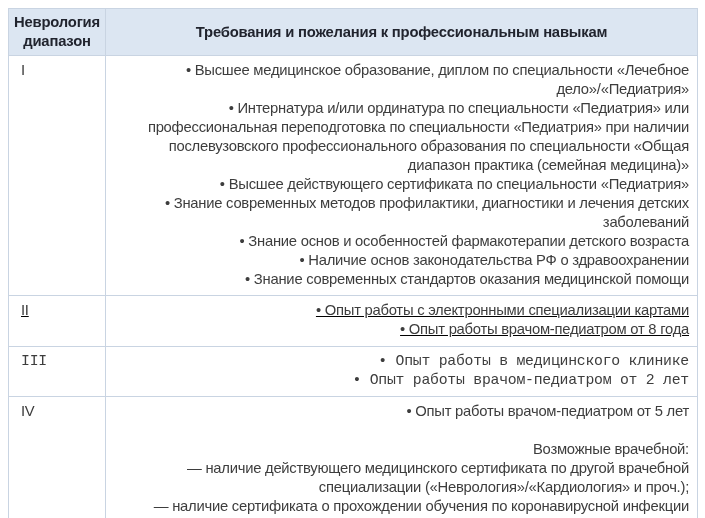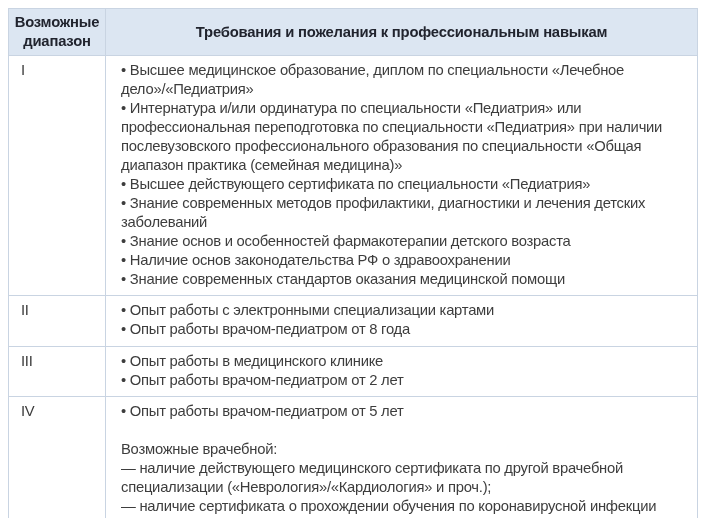--- a/index.html
+++ b/index.html
@@ -46,39 +46,39 @@
     line-height: 19px;
     letter-spacing: -0.25px;
   }
   td.range-cell {
     padding: 5px 6px 4px 12px;
   }
   td.req-cell {
     padding: 5px 8px 6px 15px;
   }
   tbody tr:nth-child(1) { height: 227px; }
-  tbody tr:nth-child(2) { height: 51px; }
-  tbody tr:nth-child(3) { height: 48px; }
+  tbody tr:nth-child(2) { height: 51px; text-decoration: underline; }
+  tbody tr:nth-child(3) { height: 48px; font-family: Liberation Mono, monospace; }
   tbody tr:nth-child(4) { height: 132px; }
 
-  .line { min-height: 19px; }
+  .line { min-height: 19px; text-align: right; }
   .line.blank { height: 19px; }
 </style>
 </head>
 <body>
 
 <div class="page">
   <table class="req-table">
     <colgroup>
       <col class="col-range">
       <col class="col-req">
     </colgroup>
     <thead>
       <tr>
-        <th>Возможные диапазон</th>
+        <th>Неврология диапазон</th>
         <th>Требования и пожелания к профессиональным навыкам</th>
       </tr>
     </thead>
     <tbody>
         <tr>
           <td class="range-cell">I</td>
           <td class="req-cell">
             <div class="line">• Высшее медицинское образование, диплом по специальности «Лечебное дело»/«Педиатрия»</div>
             <div class="line">• Интернатура и/или ординатура по специальности «Педиатрия» или профессиональная переподготовка по специальности «Педиатрия» при наличии послевузовского профессионального образования по специальности «Общая диапазон практика (семейная медицина)»</div>
             <div class="line">• Высшее действующего сертификата по специальности «Педиатрия»</div>

